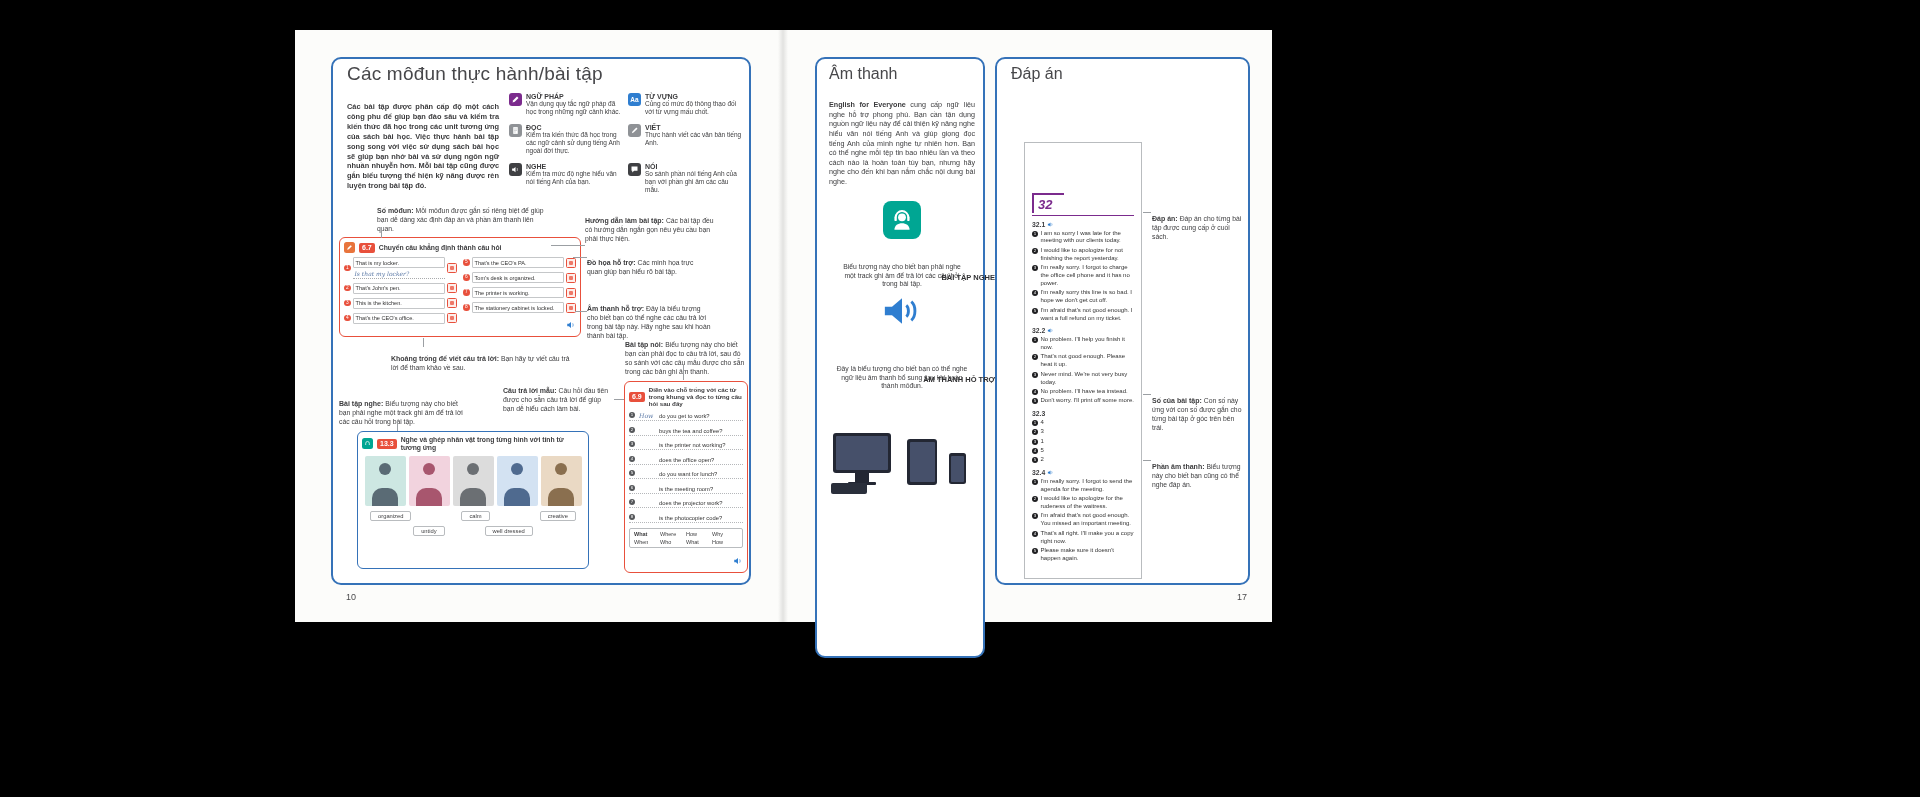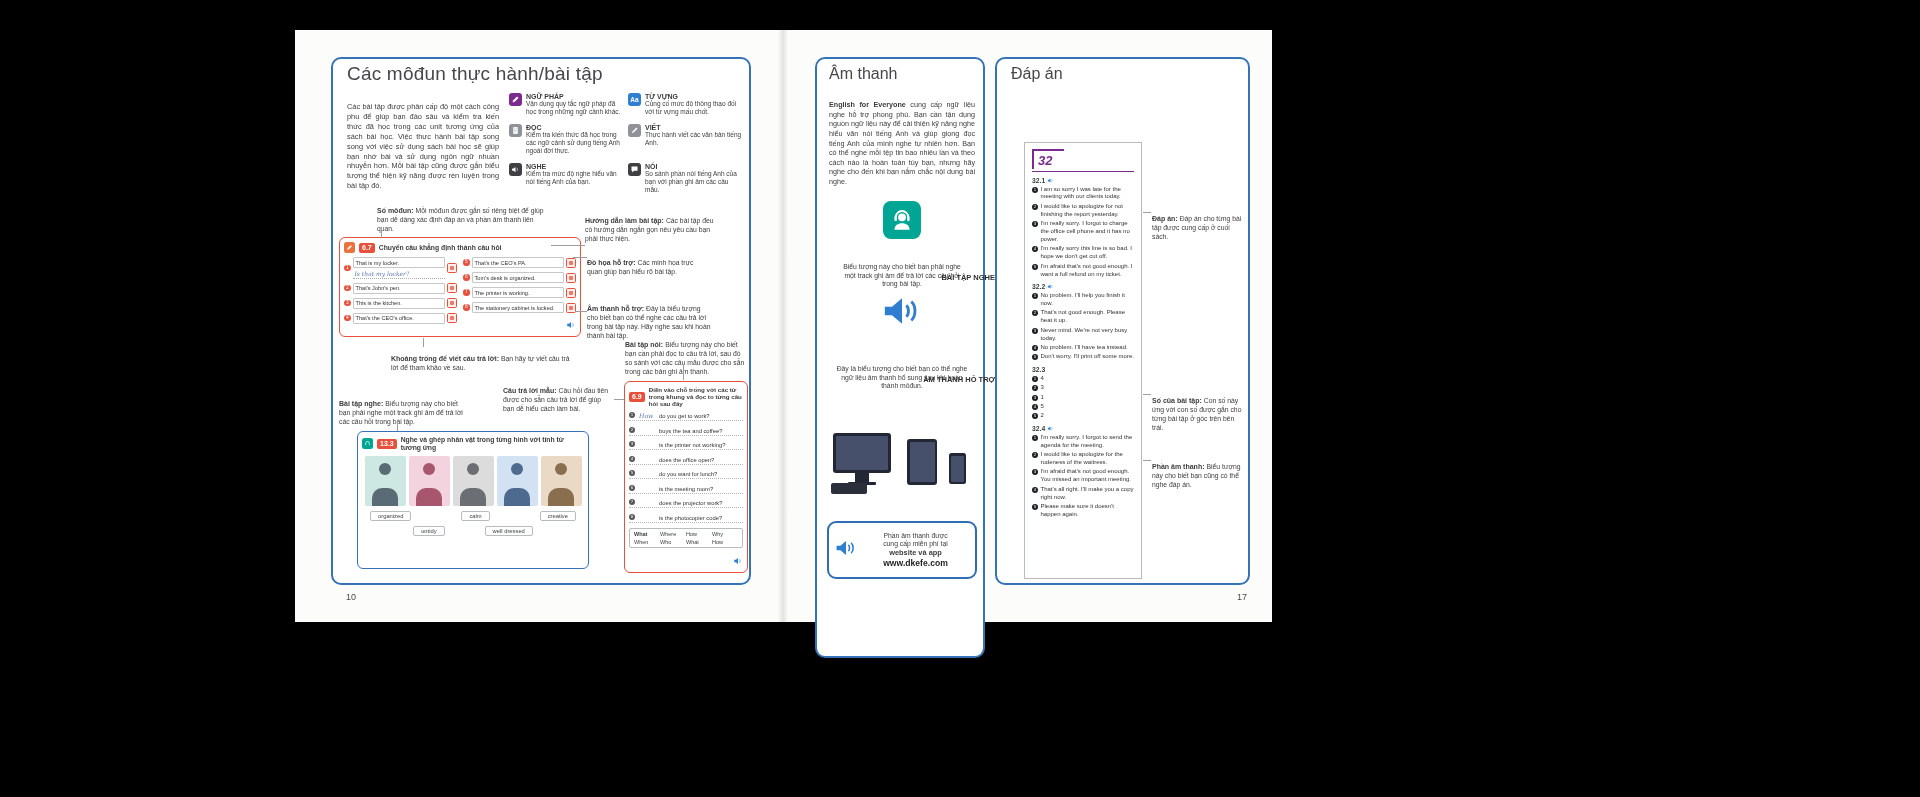--- a/index.html
+++ b/index.html
@@ -9,21 +9,21 @@
   .spread{position:absolute;left:295px;top:30px;width:977px;height:592px;background:#fcfcfa;
     box-shadow:0 0 18px rgba(0,0,0,0.6);}
   .spread::after{content:"";position:absolute;left:483px;top:0;width:10px;height:100%;
     background:linear-gradient(to right,rgba(0,0,0,0) 0%,rgba(0,0,0,0.10) 50%,rgba(0,0,0,0) 100%);}
   .panel{position:absolute;border:2px solid #3572b8;border-radius:10px;background:#fff;padding-left:12px;}
   .pgnum{position:absolute;font-size:9px;color:#4a4a4c;}
 
   
   .panel-modules{left:36px;top:27px;width:420px;height:528px;}
   .big-title{position:absolute;left:14px;top:4px;font-size:19px;font-weight:400;color:#47474a;letter-spacing:0.2px;}
-  .intro{position:absolute;left:14px;top:36px;width:152px;font-size:7.4px;line-height:1.33;text-align:justify;}
+  .intro{position:absolute;left:14px;top:36px;width:152px;font-size:7.4px;line-height:1.33;text-align:justify;font-weight:bold;}
 
   .skills{position:absolute;left:176px;top:34px;width:238px;display:grid;
     grid-template-columns:119px 119px;row-gap:7px;}
   .skill{display:flex;gap:4px;}
   .skill-icon{width:13px;height:13px;border-radius:3px;flex:none;display:flex;
     align-items:center;justify-content:center;color:#fff;font-weight:bold;font-size:6.5px;}
   .skill-text{width:98px;}
   .skill-title{font-weight:bold;font-size:7px;display:block;}
   .skill-desc{font-size:6.5px;line-height:1.28;display:block;}
 
@@ -126,21 +126,21 @@
   .freetext .f3{font-size:7.4px;font-weight:bold;display:block;}
   .freetext .f4{font-size:8.6px;font-weight:bold;display:block;color:#1e1e20;}
 
   
   .panel-answers{left:700px;top:27px;width:255px;height:528px;}
   .ans-intro{position:absolute;left:14px;top:34px;width:228px;font-size:7.2px;line-height:1.33;text-align:justify;}
   .ansbox{position:absolute;left:27px;top:83px;width:118px;height:437px;border:1px solid #b9bcbf;
     background:#fff;padding:6px 7px;overflow:hidden;}
   .unit-row{border-bottom:1.2px solid #7b2b8d;margin-bottom:5px;padding-bottom:2px;}
   .unit-num{display:inline-block;border-left:2px solid #7b2b8d;border-top:2px solid #7b2b8d;
-    padding:2px 12px 1px 4px;font-size:13px;font-weight:bold;color:#7b2b8d;font-style:italic;}
+    padding:2px 12px 1px 4px;font-size:13px;font-weight:bold;color:#7b2b8d;font-style:italic;margin-top:44px;}
   .asec{margin-bottom:5px;}
   .asec-h{font-weight:bold;font-size:6.8px;color:#3c3c3e;display:flex;align-items:center;gap:2px;}
   .ansl{list-style:none;margin:1.5px 0 0;padding:0;counter-reset:n;}
   .ansl li{display:flex;gap:2.5px;font-size:6px;line-height:1.32;margin-bottom:1.5px;color:#333;}
   .ansl li::before{counter-increment:n;content:counter(n);background:#1f1f21;color:#fff;border-radius:50%;
     width:6px;height:6px;font-size:4.4px;line-height:6px;text-align:center;flex:none;margin-top:1px;}
   .ann-r{position:absolute;left:155px;width:90px;font-size:6.8px;line-height:1.32;}
   .ann-r b{font-size:7px;margin-right:2px;}
   .ann-r1{top:148px;} .ann-r2{top:330px;} .ann-r3{top:396px;}
   .lnr{position:absolute;height:1px;background:#9b9fa3;}
@@ -426,35 +426,20 @@
           </div>
         <div class="kbd"></div>
         <div class="tablet">
             <div class="tscr"></div>
           </div>
         <div class="phone">
             <div class="pscr"></div>
           </div>
       </div>
 
-      <div class="freebox">
-        <span>
-          <svg width="22" height="20" viewBox="0 0 28 24">
-            <path d="M2 9v6h5l7 6V3L7 9H2z" fill="#2f7ed0"></path>
-            <path d="M17 8c2 1.6 2 6.4 0 8" stroke="#2f7ed0" fill="none" stroke-width="2"></path>
-            <path d="M20.5 5.5c3.4 2.8 3.4 10.2 0 13" stroke="#2f7ed0" fill="none" stroke-width="2"></path>
-          </svg>
-        </span>
-        <span class="freetext">
-          <span class="f1">Phần âm thanh được</span>
-          <span class="f2">cung cấp miễn phí tại</span>
-          <span class="f3">website và app</span>
-          <span class="f4">www.dkefe.com</span>
-        </span>
-      </div>
     </div>
 
     <div class="panel panel-answers">
       <div class="mid-title" style="left:14px">Đáp án</div>
 
       <div class="ansbox">
         <div class="unit-row">
           <span class="unit-num">32</span>
         </div>
 

